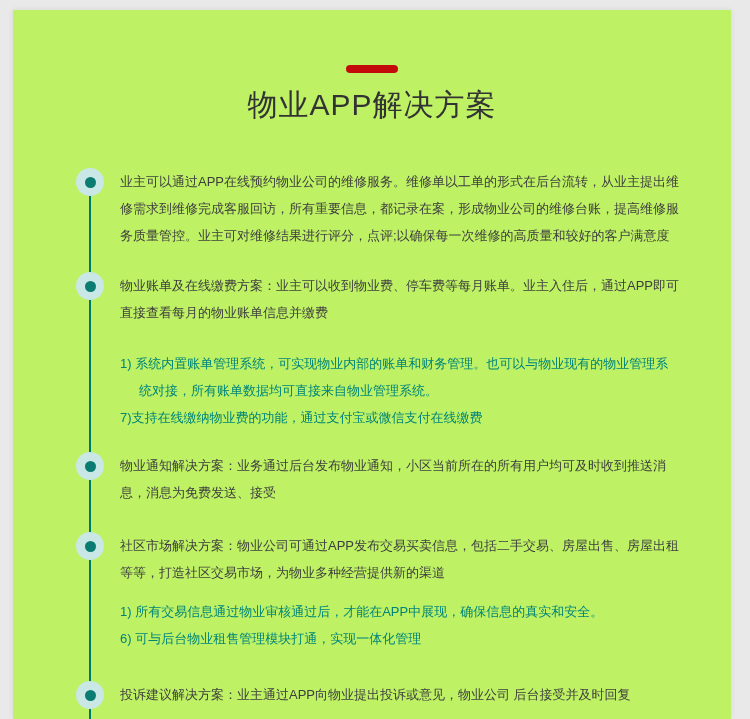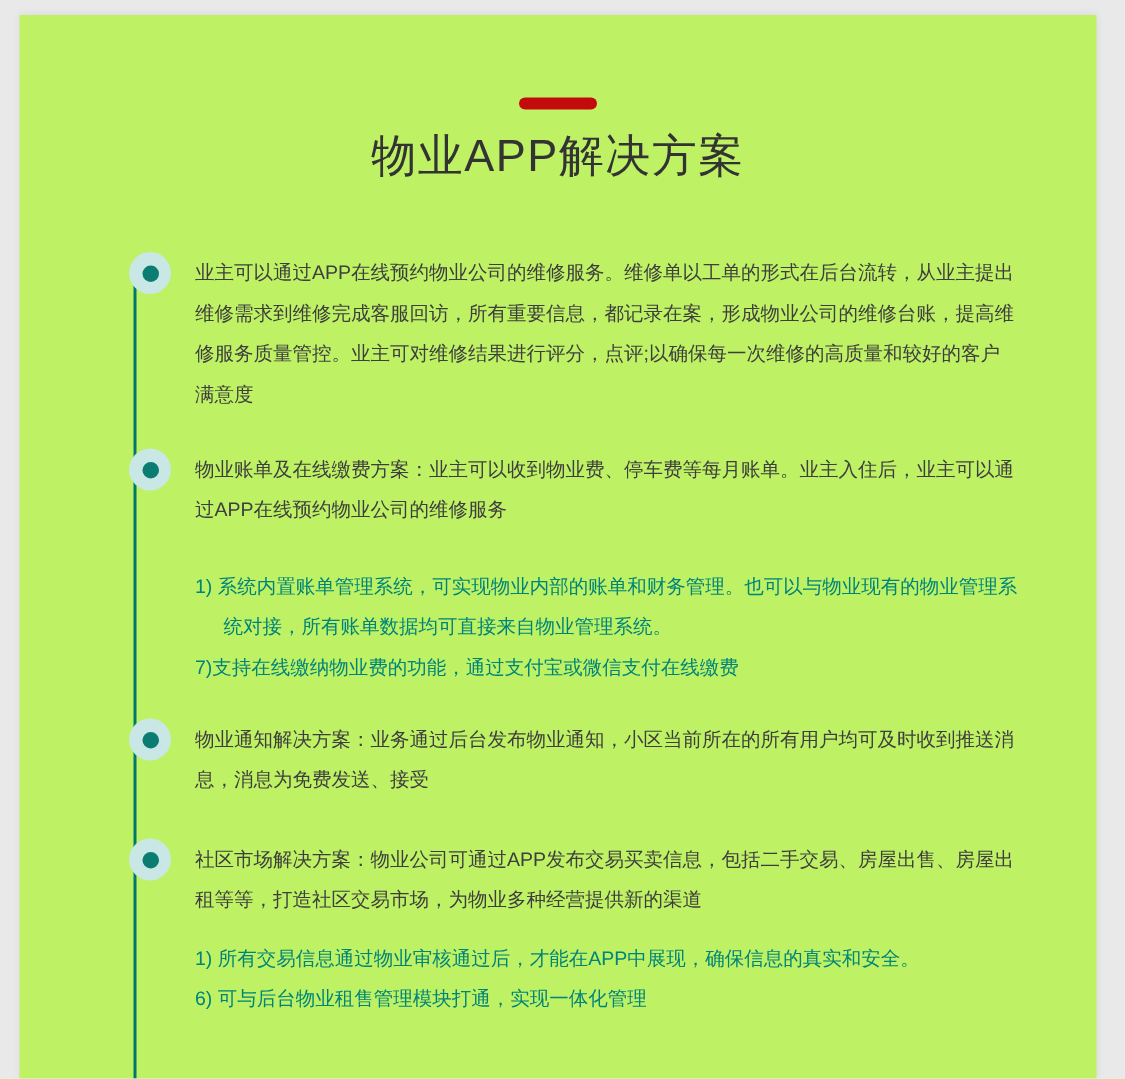--- a/index.html
+++ b/index.html
@@ -42,21 +42,20 @@
     font-size: 30px;
     line-height: 38px;
     font-weight: 400;
     color: #333333;
     letter-spacing: 1px;
   }
   .timeline {
     position: relative;
     flex: 1;
     margin-top: 44px;
-    padding-left: 10px;
   }
   .tl-line {
     position: absolute;
     left: 76px;
     top: 14px;
     bottom: 0;
     width: 2px;
     background: #00796d;
   }
   .entry {
@@ -141,21 +140,21 @@
         </div>
         <p class="entry-text">业主可以通过APP在线预约物业公司的维修服务。维修单以工单的形式在后台流转，从业主提出维修需求到维修完成客服回访，所有重要信息，都记录在案，形成物业公司的维修台账，提高维修服务质量管控。业主可对维修结果进行评分，点评;以确保每一次维修的高质量和较好的客户满意度</p>
       </section>
 
       <section class="entry gap-s2">
         <div class="dot-cell">
           <span class="dot">
               <span class="dot-inner"></span>
             </span>
         </div>
-        <p class="entry-text">物业账单及在线缴费方案：业主可以收到物业费、停车费等每月账单。业主入住后，业主可以通过APP在线预约物业公司的维修服务</p>
+        <p class="entry-text">物业账单及在线缴费方案：业主可以收到物业费、停车费等每月账单。业主入住后，通过APP即可直接查看每月的物业账单信息并缴费</p>
       </section>
 
       <div class="note gap-n1">
         <p class="note-line">1) 系统内置账单管理系统，可实现物业内部的账单和财务管理。也可以与物业现有的物业管理系统对接，所有账单数据均可直接来自物业管理系统。</p>
         <p class="note-line">7)支持在线缴纳物业费的功能，通过支付宝或微信支付在线缴费</p>
       </div>
 
       <section class="entry gap-s3">
         <div class="dot-cell">
           <span class="dot">
@@ -172,16 +171,24 @@
             </span>
         </div>
         <p class="entry-text">社区市场解决方案：物业公司可通过APP发布交易买卖信息，包括二手交易、房屋出售、房屋出租等等，打造社区交易市场，为物业多种经营提供新的渠道</p>
       </section>
 
       <div class="note gap-n2">
         <p class="note-line">1) 所有交易信息通过物业审核通过后，才能在APP中展现，确保信息的真实和安全。</p>
         <p class="note-line">6) 可与后台物业租售管理模块打通，实现一体化管理</p>
       </div>
 
+      <section class="entry">
+        <div class="dot-cell">
+          <span class="dot">
+              <span class="dot-inner"></span>
+            </span>
+        </div>
+        <p class="entry-text">投诉建议解决方案：业主通过APP向物业提出投诉或意见，物业公司 后台接受并及时回复</p>
+      </section>
 
     </div>
   </div>
 </div>
 
 </body></html>

